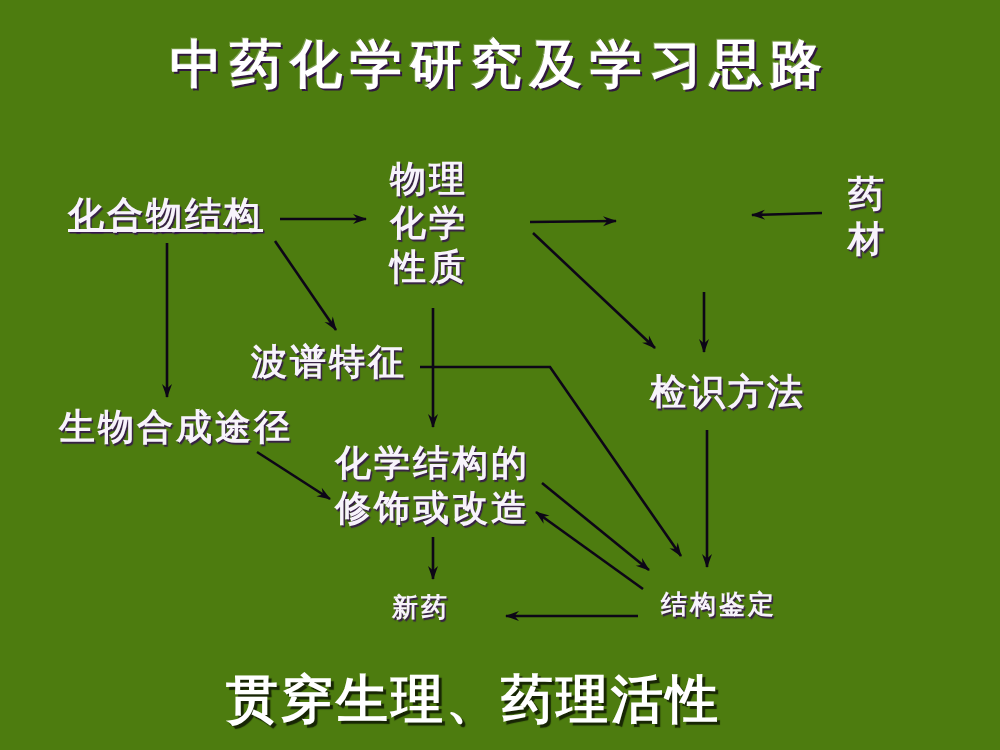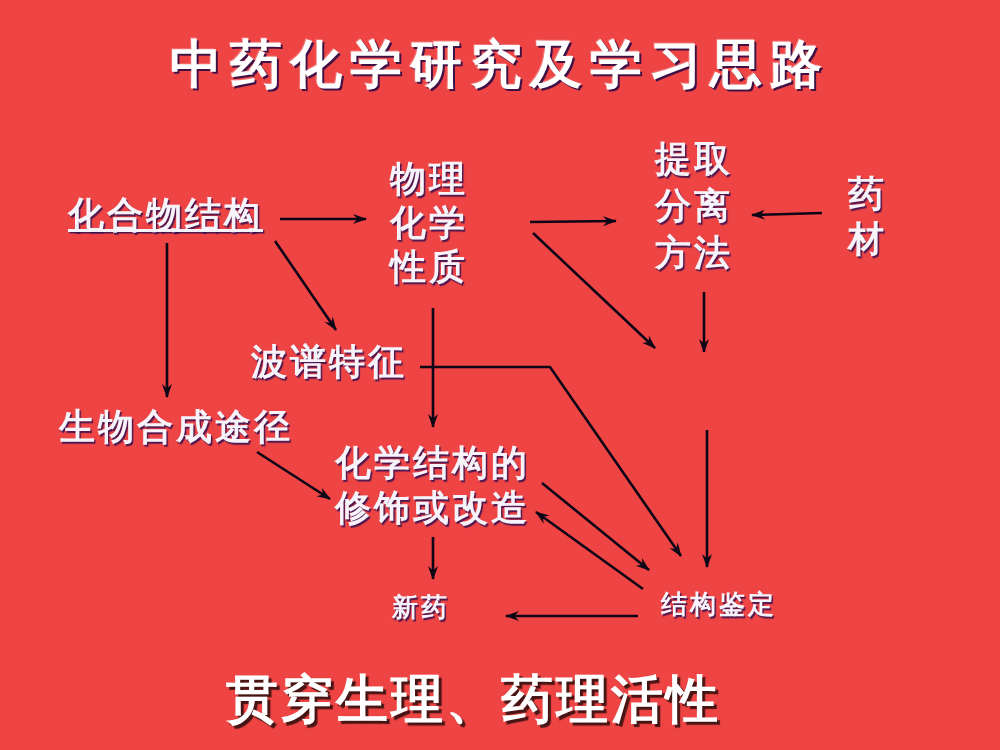--- a/index.html
+++ b/index.html
@@ -1,19 +1,19 @@
 <!DOCTYPE html>
 <html><head>
 <meta charset="utf-8">
 <style>
   html,body{margin:0;padding:0;background:#555;}
   .slide{
     position:relative;
     width:1000px;height:750px;
-    background:#ef4444;
+    background:#4d7c0f;
     overflow:hidden;
     font-family:"Liberation Serif", serif;
   }
   .title{
     position:absolute;
     left:0;right:0;top:30px;
     text-align:center;
     font-size:52px;
     font-weight:bold;
     letter-spacing:8px;
@@ -86,26 +86,24 @@
       <line x1="643" y1="589" x2="536" y2="512" marker-end="url(#ah)"></line>
       <line x1="707" y1="430" x2="707" y2="567" marker-end="url(#ah)"></line>
       <line x1="638" y1="616" x2="506" y2="616" marker-end="url(#ah)"></line>
     </g>
   </svg>
 
   <div class="node n-compound">化合物结构</div>
   <div class="node n-physchem">物理
 化学
 性质</div>
-  <div class="node n-extraction">提取
-分离
-方法</div>
   <div class="node n-materia">药
 材</div>
   <div class="node n-spectral">波谱特征</div>
+  <div class="node n-detection">检识方法</div>
   <div class="node n-biosynthesis">生物合成途径</div>
   <div class="node n-modification">化学结构的
 修饰或改造</div>
   <div class="node n-newdrug">新药</div>
   <div class="node n-structureid">结构鉴定</div>
 
   <div class="caption">贯穿生理、药理活性</div>
 
 </div>
 

